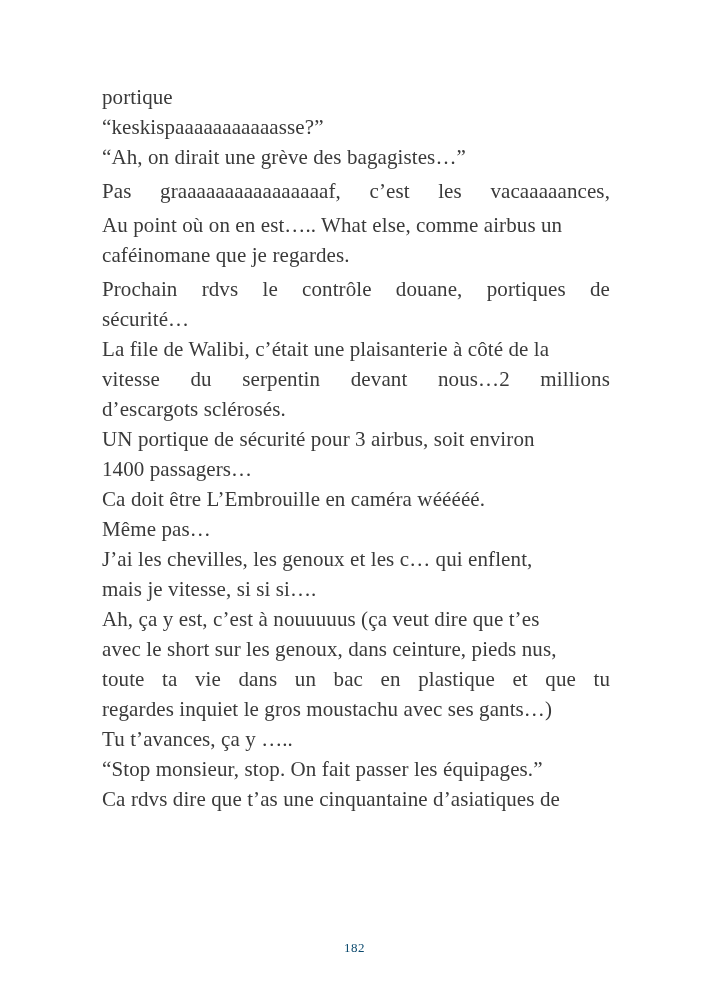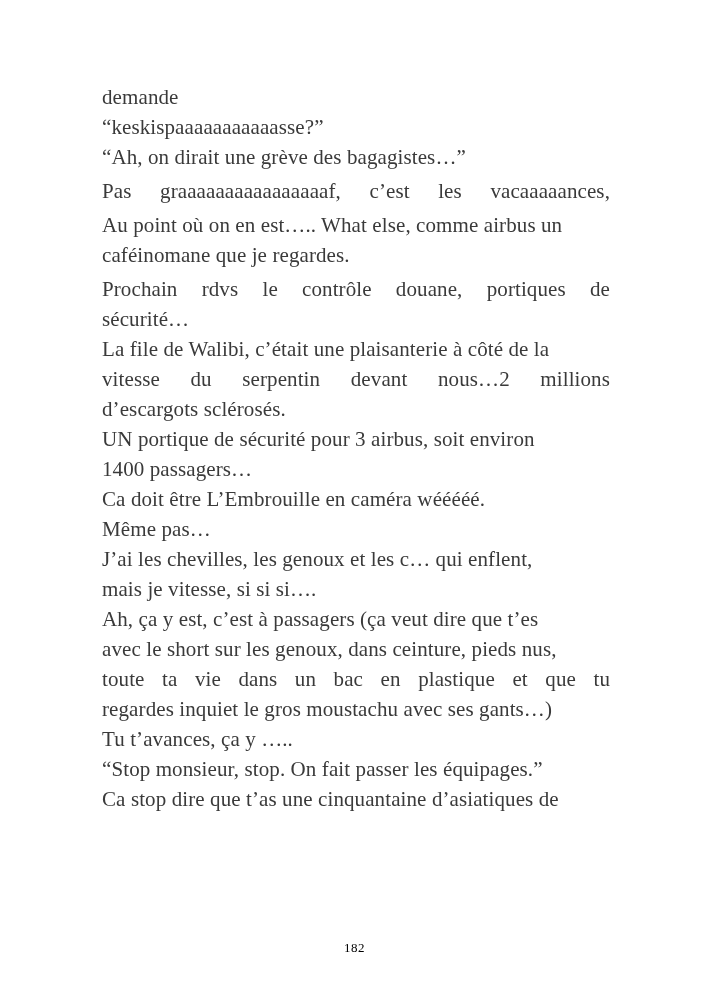--- a/index.html
+++ b/index.html
@@ -37,48 +37,48 @@
   .line.gap {
     margin-top: 4px;
   }
   .page-number {
     position: absolute;
     left: 0;
     right: 0;
     bottom: 36px;
     text-align: center;
     font-size: 13px;
-    color: #000000;
+    color: #0c4a6e;
     letter-spacing: 0.5px;
   }
 </style>
 </head>
 <body>
 
 <div class="page">
   <div class="content">
-      <div class="line">demande</div>
+      <div class="line">portique</div>
       <div class="line">“keskispaaaaaaaaaaasse?”</div>
       <div class="line">“Ah, on dirait une grève des bagagistes…”</div>
       <div class="line stretch gap">Pas graaaaaaaaaaaaaaaaf, c’est les vacaaaaances,</div>
       <div class="line gap">Au point où on en est….. What else, comme airbus un</div>
       <div class="line">caféinomane que je regardes.</div>
       <div class="line stretch gap">Prochain rdvs le contrôle douane, portiques de</div>
       <div class="line">sécurité…</div>
       <div class="line">La file de Walibi, c’était une plaisanterie à côté de la</div>
       <div class="line stretch">vitesse du serpentin devant nous…2 millions</div>
       <div class="line">d’escargots sclérosés.</div>
       <div class="line">UN portique de sécurité pour 3 airbus, soit environ</div>
       <div class="line">1400 passagers…</div>
       <div class="line">Ca doit être L’Embrouille en caméra wééééé.</div>
       <div class="line">Même pas…</div>
       <div class="line">J’ai les chevilles, les genoux et les c… qui enflent,</div>
       <div class="line">mais je vitesse, si si si….</div>
-      <div class="line">Ah, ça y est, c’est à passagers (ça veut dire que t’es</div>
+      <div class="line">Ah, ça y est, c’est à nouuuuus (ça veut dire que t’es</div>
       <div class="line">avec le short sur les genoux, dans ceinture, pieds nus,</div>
       <div class="line stretch">toute ta vie dans un bac en plastique et que tu</div>
       <div class="line">regardes inquiet le gros moustachu avec ses gants…)</div>
       <div class="line">Tu t’avances, ça y …..</div>
       <div class="line">“Stop monsieur, stop. On fait passer les équipages.”</div>
-      <div class="line">Ca stop dire que t’as une cinquantaine d’asiatiques de</div>
+      <div class="line">Ca rdvs dire que t’as une cinquantaine d’asiatiques de</div>
     </div>
   <div class="page-number">182</div>
 </div>
 
 </body></html>

